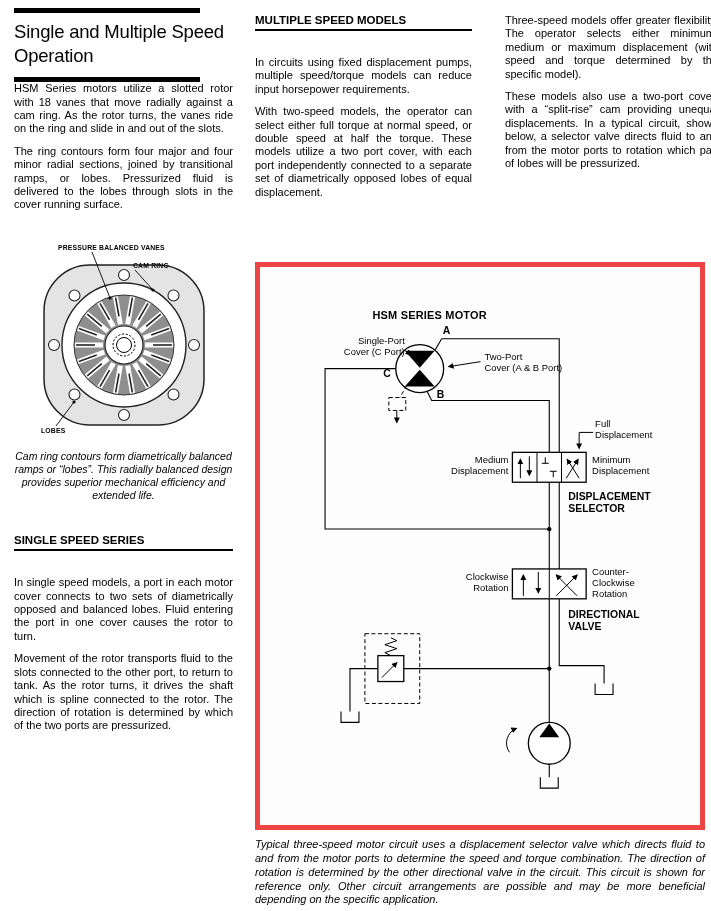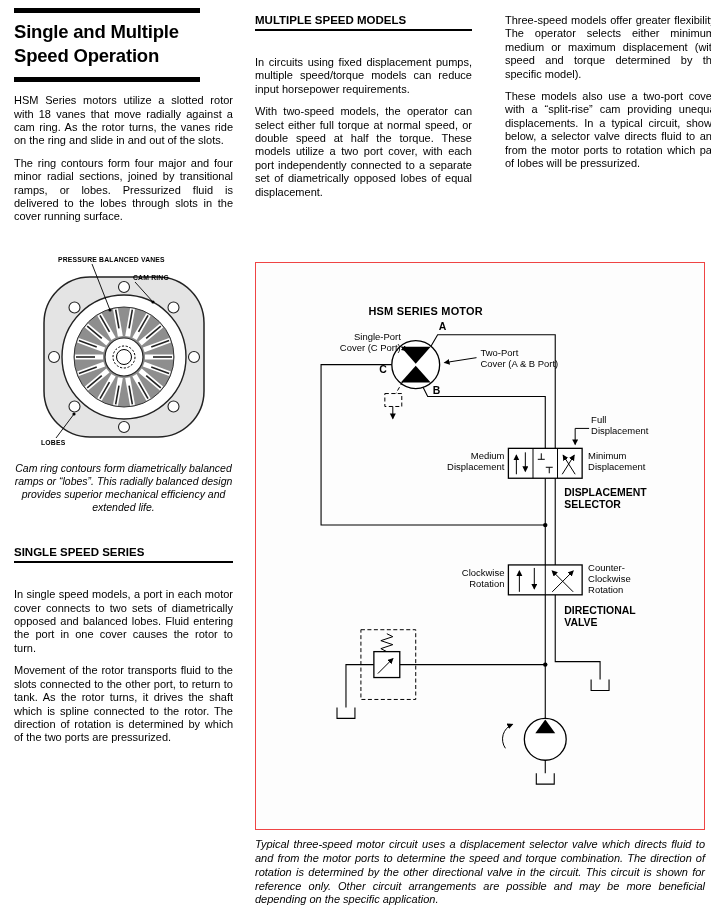--- a/index.html
+++ b/index.html
@@ -10,21 +10,21 @@
     font-family: "Liberation Sans", sans-serif;
     position: relative; overflow: hidden;
   }
   .col { position: absolute; }
   .col-left  { left: 14px;  top: 8px;  width: 219px; }
   .col-mid   { left: 255px; top: 14px; width: 217px; }
   .col-right { left: 489px; top: 14px; width: 213px; margin-left: 16px; }
 
   .rule { height: 5px; background: #000; width: 186px; }
   h1 {
-    font-size: 18.5px; line-height: 1.3; font-weight: bold;
+    font-size: 18.5px; line-height: 1.3; font-weight: normal;
     margin: 7px 0 9px; letter-spacing: -0.2px;
   }
   h2 {
     font-size: 11.5px; font-weight: bold;
     margin: 0 0 25px; padding-bottom: 3px;
     border-bottom: 2.5px solid #000;
   }
   .mt { margin-top: 32px; }
   p.body {
     font-size: 11px; line-height: 1.22; text-align: justify;
@@ -32,21 +32,21 @@
   }
   .figure { margin: 28px 0 0; text-align: center; }
   .figcaption {
     font-size: 10.5px; font-style: italic; line-height: 1.25;
     margin: 6px 0 0;
   }
 
   .circuit-box {
     position: absolute; left: 255px; top: 262px;
     width: 450px; height: 568px;
-    border: 1px solid #ef4444; background: #fdfdfd;
+    border: 5px solid #ef4444; background: #fdfdfd;
   }
   .circuit-caption {
     position: absolute; left: 255px; top: 838px; width: 450px;
     font-size: 11px; font-style: italic; line-height: 1.26;
     text-align: justify; margin: 0;
   }
 
   
   svg text { font-family: "Liberation Sans", sans-serif; fill: #000; stroke: none; }
   .p  { stroke: #000; stroke-width: 1.1; fill: none; }
@@ -74,21 +74,21 @@
 </head>
 <body>
 
 <div class="page">
 
   <div class="col col-left">
     <div class="rule"></div>
     <h1>Single and Multiple Speed Operation</h1>
     <div class="rule"></div>
 
-    <p class="body" style="margin-top:12px">HSM Series motors utilize a slotted rotor with 18 vanes that move radially against a cam ring. As the rotor turns, the vanes ride on the ring and slide in and out of the slots.</p>
+    <p class="body" style="">HSM Series motors utilize a slotted rotor with 18 vanes that move radially against a cam ring. As the rotor turns, the vanes ride on the ring and slide in and out of the slots.</p>
     <p class="body">The ring contours form four major and four minor radial sections, joined by transitional ramps, or lobes. Pressurized fluid is delivered to the lobes through slots in the cover running surface.</p>
 
     <div class="figure">
       <svg viewBox="0 0 225 200" width="225" height="200">
 
         <rect class="housing" x="30" y="25" width="160" height="160" rx="46"></rect>
 
         <g>
           <circle class="bolt" cx="180" cy="105" r="5.5"></circle>
           <circle class="bolt" cx="159.5" cy="154.5" r="5.5"></circle>

